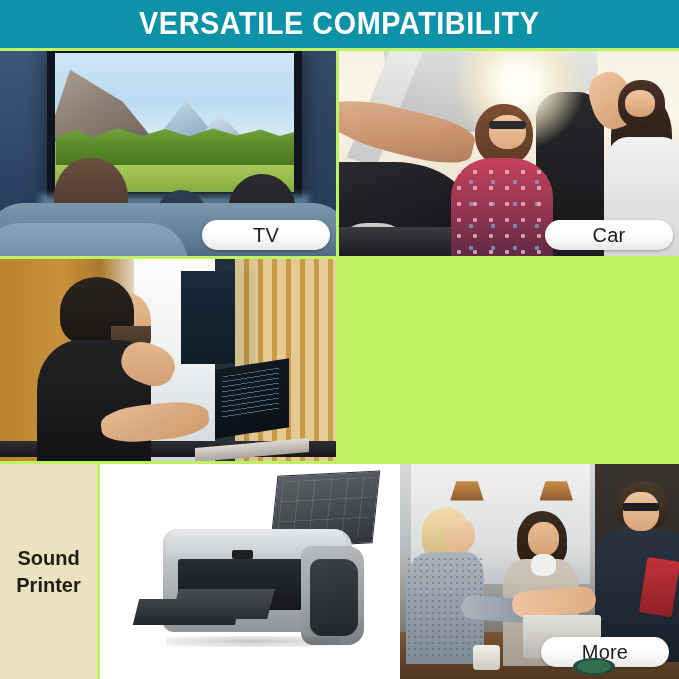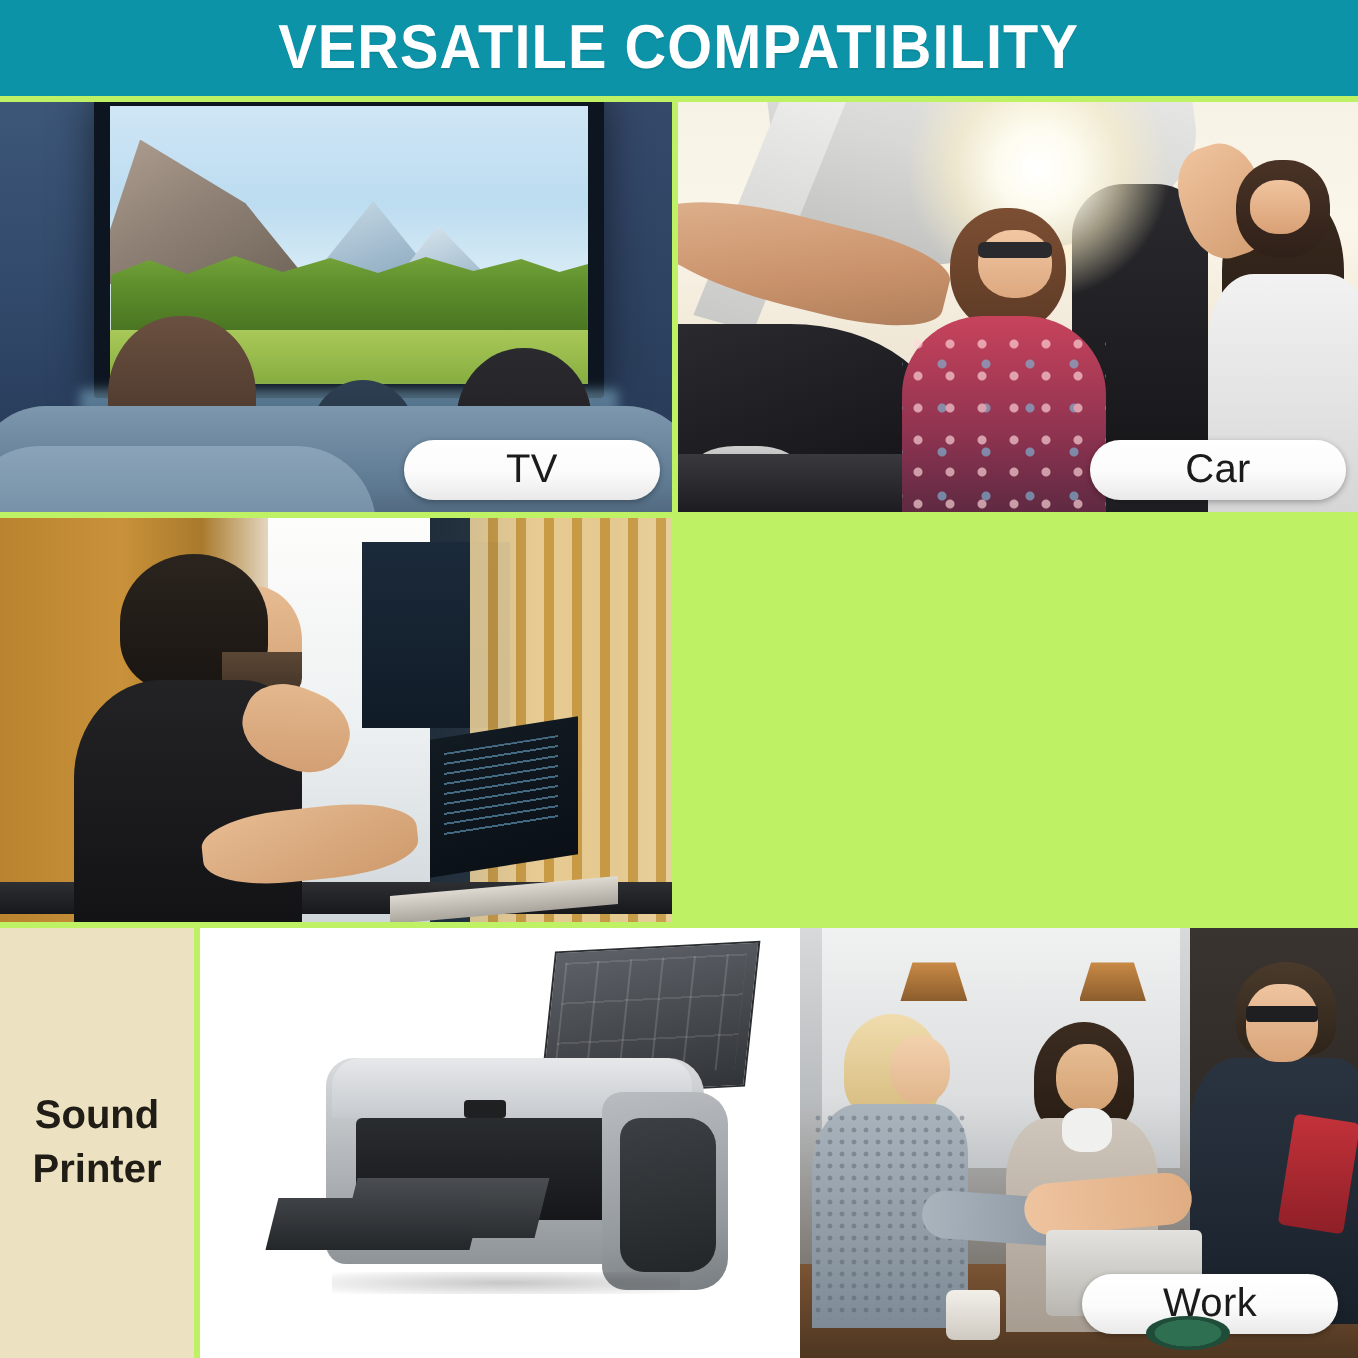--- a/index.html
+++ b/index.html
@@ -519,17 +519,17 @@
           <div class="wrk-w1body"></div>
           <div class="wrk-w1dots"></div>
           <div class="wrk-arm1"></div>
           <div class="wrk-hands"></div>
           <div class="wrk-red"></div>
           <div class="wrk-table"></div>
           <div class="wrk-laptop"></div>
           <div class="wrk-cup"></div>
           <div class="wrk-plate"></div>
         </div>
-        <div class="pill pill-work">Work</div>
+        <div class="pill pill-work">More</div>
       </div>
     </div>
   </div>
 </div>
 
 </body></html>

